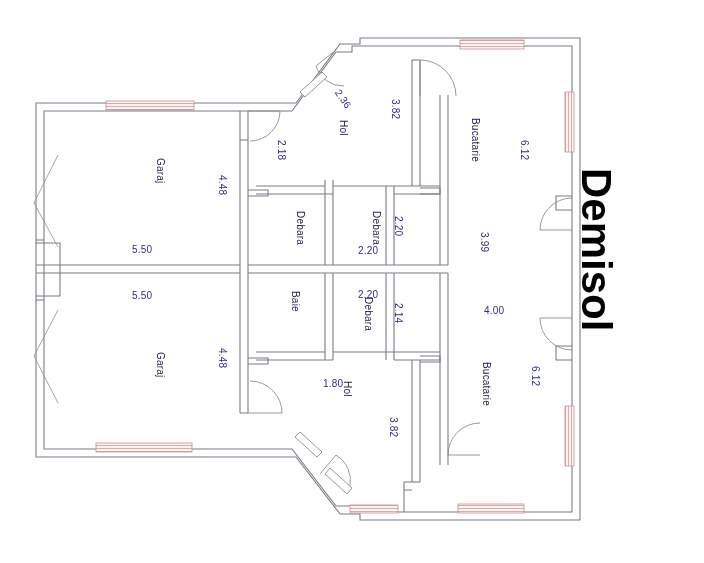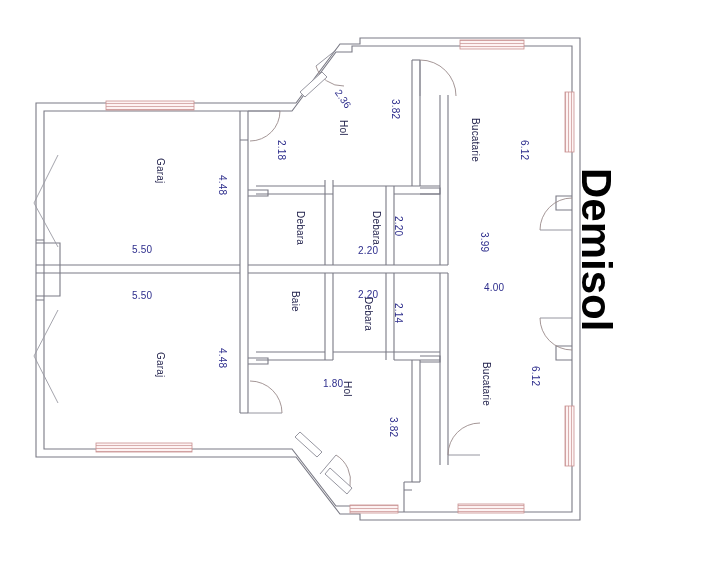--- a/index.html
+++ b/index.html
@@ -218,21 +218,21 @@
   <div class="room-label rot90" style="left:165px; top:352px;">Garaj</div>
   <div class="dim-label" style="left:132px; top:291px;">5.50</div>
   <div class="dim-label rot90" style="left:227px; top:348px;">4.48</div>
 
   <div class="room-label rot90" style="left:480px; top:118px;">Bucatarie</div>
   <div class="dim-label rot90" style="left:529px; top:140px;">6.12</div>
   <div class="dim-label rot90" style="left:489px; top:232px;">3.99</div>
 
   <div class="room-label rot90" style="left:491px; top:362px;">Bucatarie</div>
   <div class="dim-label rot90" style="left:540px; top:366px;">6.12</div>
-  <div class="dim-label" style="left:484px; top:283px;">4.00</div>
+  <div class="dim-label" style="left:484px; top:306px;">4.00</div>
 
   <div class="room-label rot90" style="left:348px; top:120px;">Hol</div>
   <div class="dim-label rot-tilt" style="left:341px; top:88px;">2.36</div>
   <div class="dim-label rot90" style="left:400px; top:99px;">3.82</div>
 
   <div class="room-label rot90" style="left:352px; top:381px;">Hol</div>
   <div class="dim-label" style="left:323px; top:379px;">1.80</div>
   <div class="dim-label rot90" style="left:398px; top:417px;">3.82</div>
 
   <div class="room-label rot90" style="left:305px; top:211px;">Debara</div>

